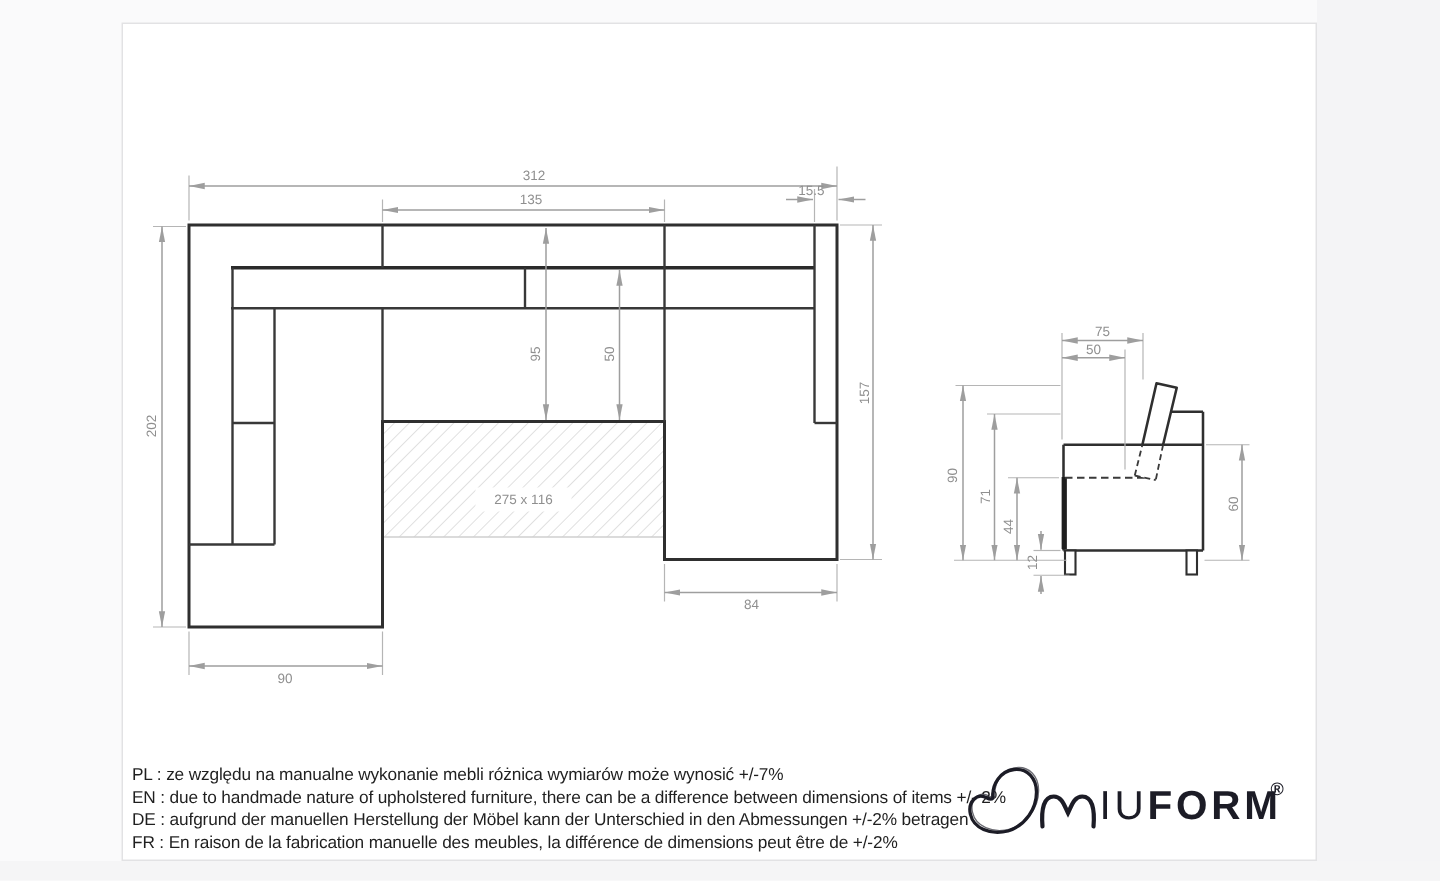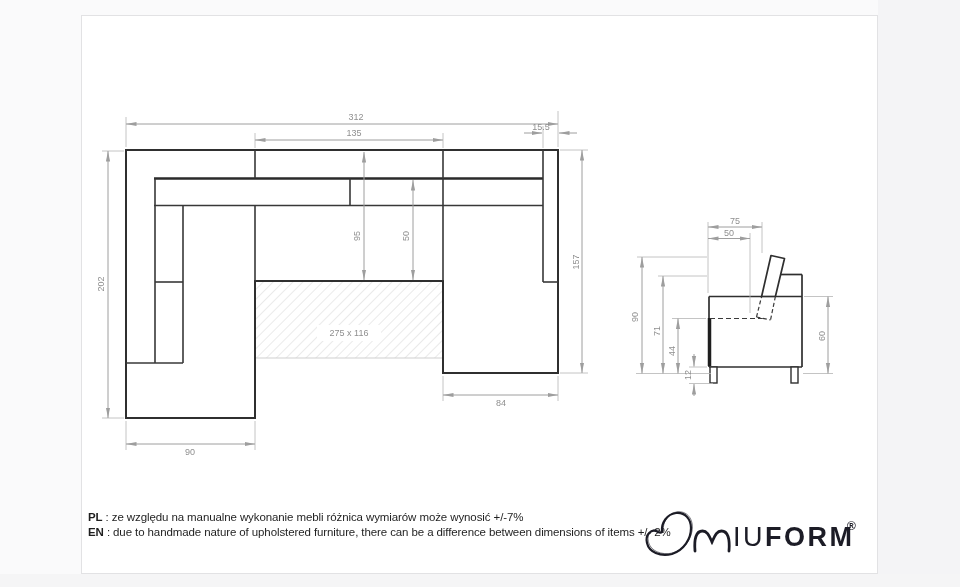--- a/index.html
+++ b/index.html
@@ -5,21 +5,21 @@
   html,body{margin:0;padding:0;width:960px;height:587px;background:#fafafb;overflow:hidden;
             font-family:"Liberation Sans", sans-serif;}
   #panel{position:absolute;left:81px;top:15px;width:795px;height:557px;
          background:#ffffff;border:1px solid #e2e2e4;}
   #right-shade{position:absolute;left:878px;top:0;width:82px;height:587px;background:#f4f4f6;}
   #bottom-shade{position:absolute;left:0;top:574px;width:960px;height:13px;background:#f5f5f6;}
   #drawing{position:absolute;left:0;top:0;}
   .dimtxt{fill:#8f8f8f;font-size:9px;font-family:"Liberation Sans",sans-serif;}
   #notes{position:absolute;left:88px;top:510px;color:#1f1f1f;font-size:11.5px;line-height:15px;
          letter-spacing:-0.1px;white-space:nowrap;}
-  #notes b{font-weight:700;}
+  #notes b{font-weight:400;}
   #logo{position:absolute;left:641px;top:506px;width:240px;height:60px;color:#1c1c26;}
   #logo-mark{position:absolute;left:0;top:0;}
   #wordmark{position:absolute;left:92px;top:19px;font-size:27px;line-height:25px;
             letter-spacing:2.5px;white-space:nowrap;}
   #wordmark .thin{font-weight:400;}
   #wordmark .bold{font-weight:700;}
   #registered{position:absolute;left:206px;top:13px;font-size:12px;font-weight:700;}
 </style>
 </head>
 <body>
@@ -157,20 +157,22 @@
     <text class="dimtxt" x="660" y="331" text-anchor="middle" transform="rotate(-90 660 331)">71</text>
     <text class="dimtxt" x="675" y="351" text-anchor="middle" transform="rotate(-90 675 351)">44</text>
     <text class="dimtxt" x="691" y="375" text-anchor="middle" transform="rotate(-90 691 375)">12</text>
     <text class="dimtxt" x="825" y="336" text-anchor="middle" transform="rotate(-90 825 336)">60</text>
   </g>
 </svg>
 
 <div id="notes">
   <div><b>PL</b><span> : </span><span>ze względu na manualne wykonanie mebli różnica wymiarów może wynosić +/-7%</span></div>
   <div><b>EN</b><span> : </span><span>due to handmade nature of upholstered furniture, there can be a difference between dimensions of items +/- 2%</span></div>
+  <div><b>DE</b><span> : </span><span>aufgrund der manuellen Herstellung der Möbel kann der Unterschied in den Abmessungen +/-2% betragen</span></div>
+  <div><b>FR</b><span> : </span><span>En raison de la fabrication manuelle des meubles, la différence de dimensions peut être de +/-2%</span></div>
 </div>
 
 <div id="logo">
   <svg id="logo-mark" width="100" height="58" viewBox="0 0 100 58">
     <path d="M21,26 C20,17 26,8 35,7 C44,6 50,13 50,22 C50,33 43,44 31,48 C19,51 8,46 6,37 C4,29 10,22 17,26 C19,27 20,27 21,26 Z" fill="none" stroke="#1c1c26" stroke-width="2.2" stroke-linejoin="round"></path>
     <path d="M21,26 C20,17 26,8 35,7 C44,6 50,13 50,22 C50,33 43,44 31,48 C19,51 8,46 6,37 C4,29 10,22 17,26 C19,27 20,27 21,26 Z" fill="none" stroke="#1c1c26" stroke-width="0.9" opacity="0.65" transform="translate(1.4,-1.2)"></path>
     <path d="M54,45 C53,33 55,25 61.5,25 C67,25 68.5,31 71,36 C73.5,31 75,25 80.5,25 C87,25 89,33 88,45" fill="none" stroke="#1c1c26" stroke-width="2.8" stroke-linecap="round"></path>
   </svg>
   <div id="wordmark"><span class="thin">IU</span><span class="bold">FORM</span></div>
   <span id="registered">®</span>

